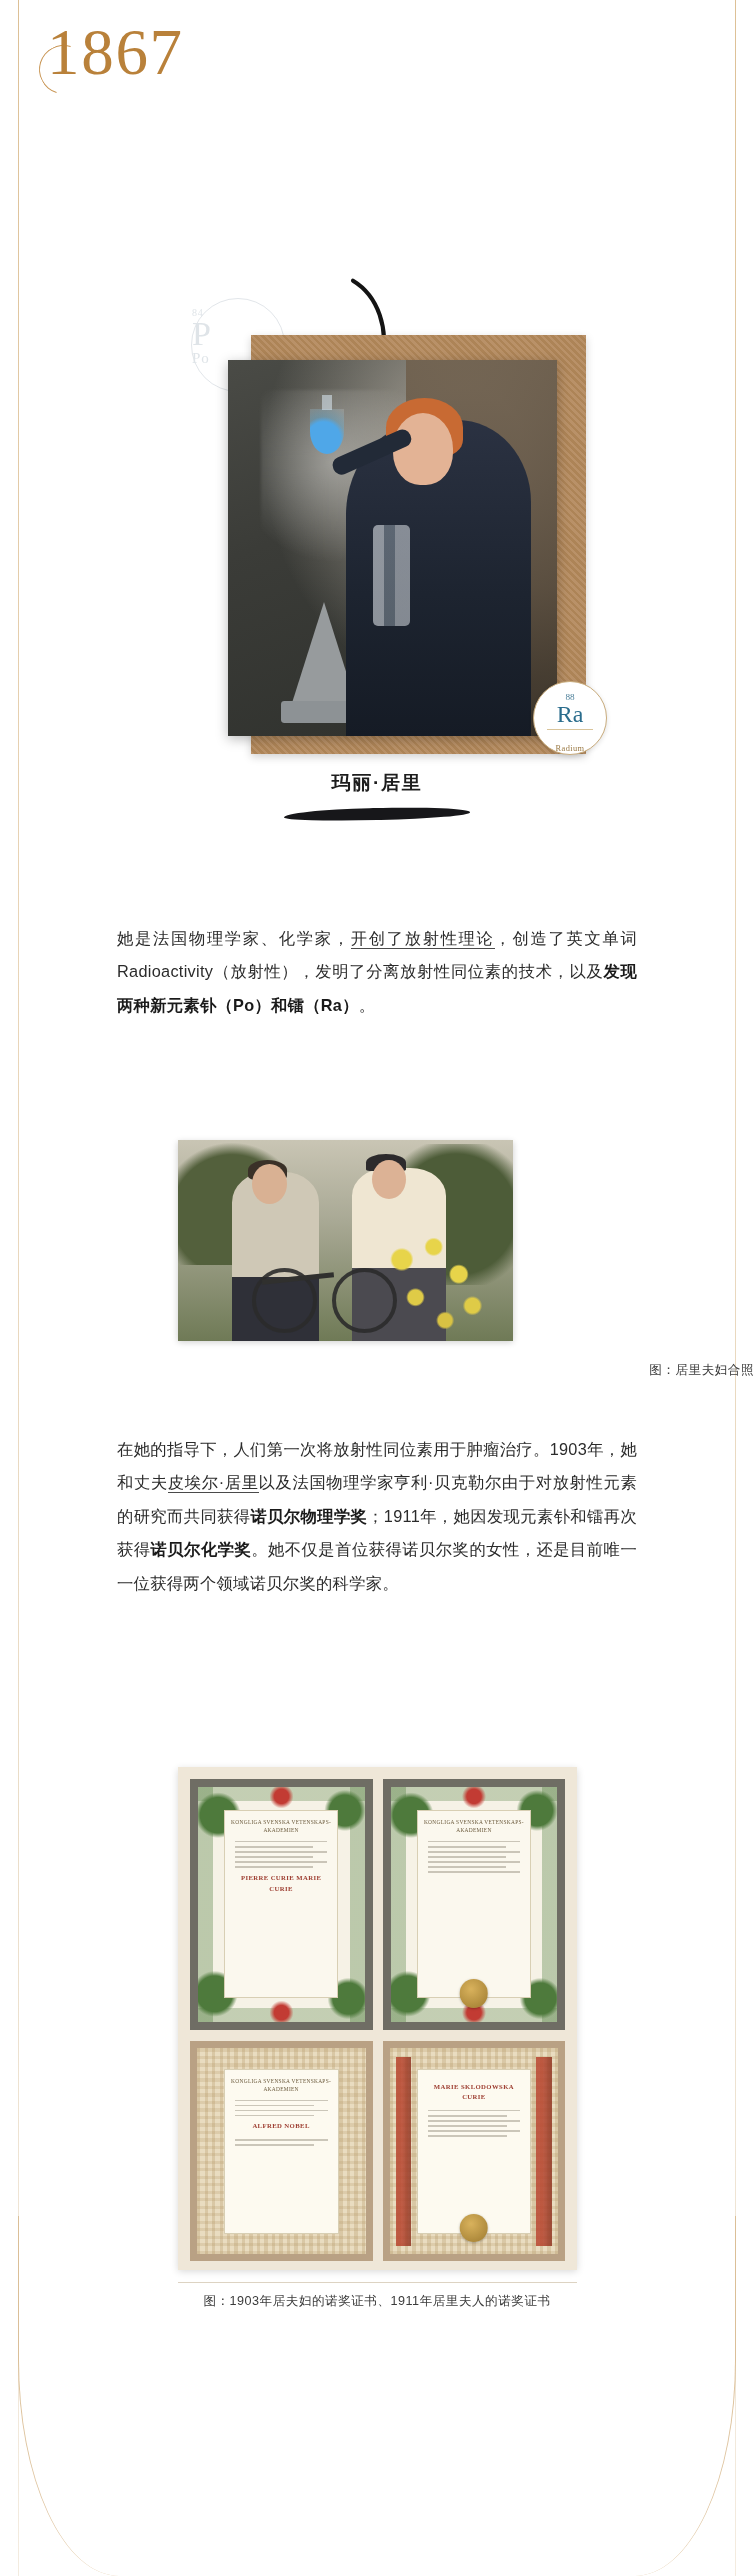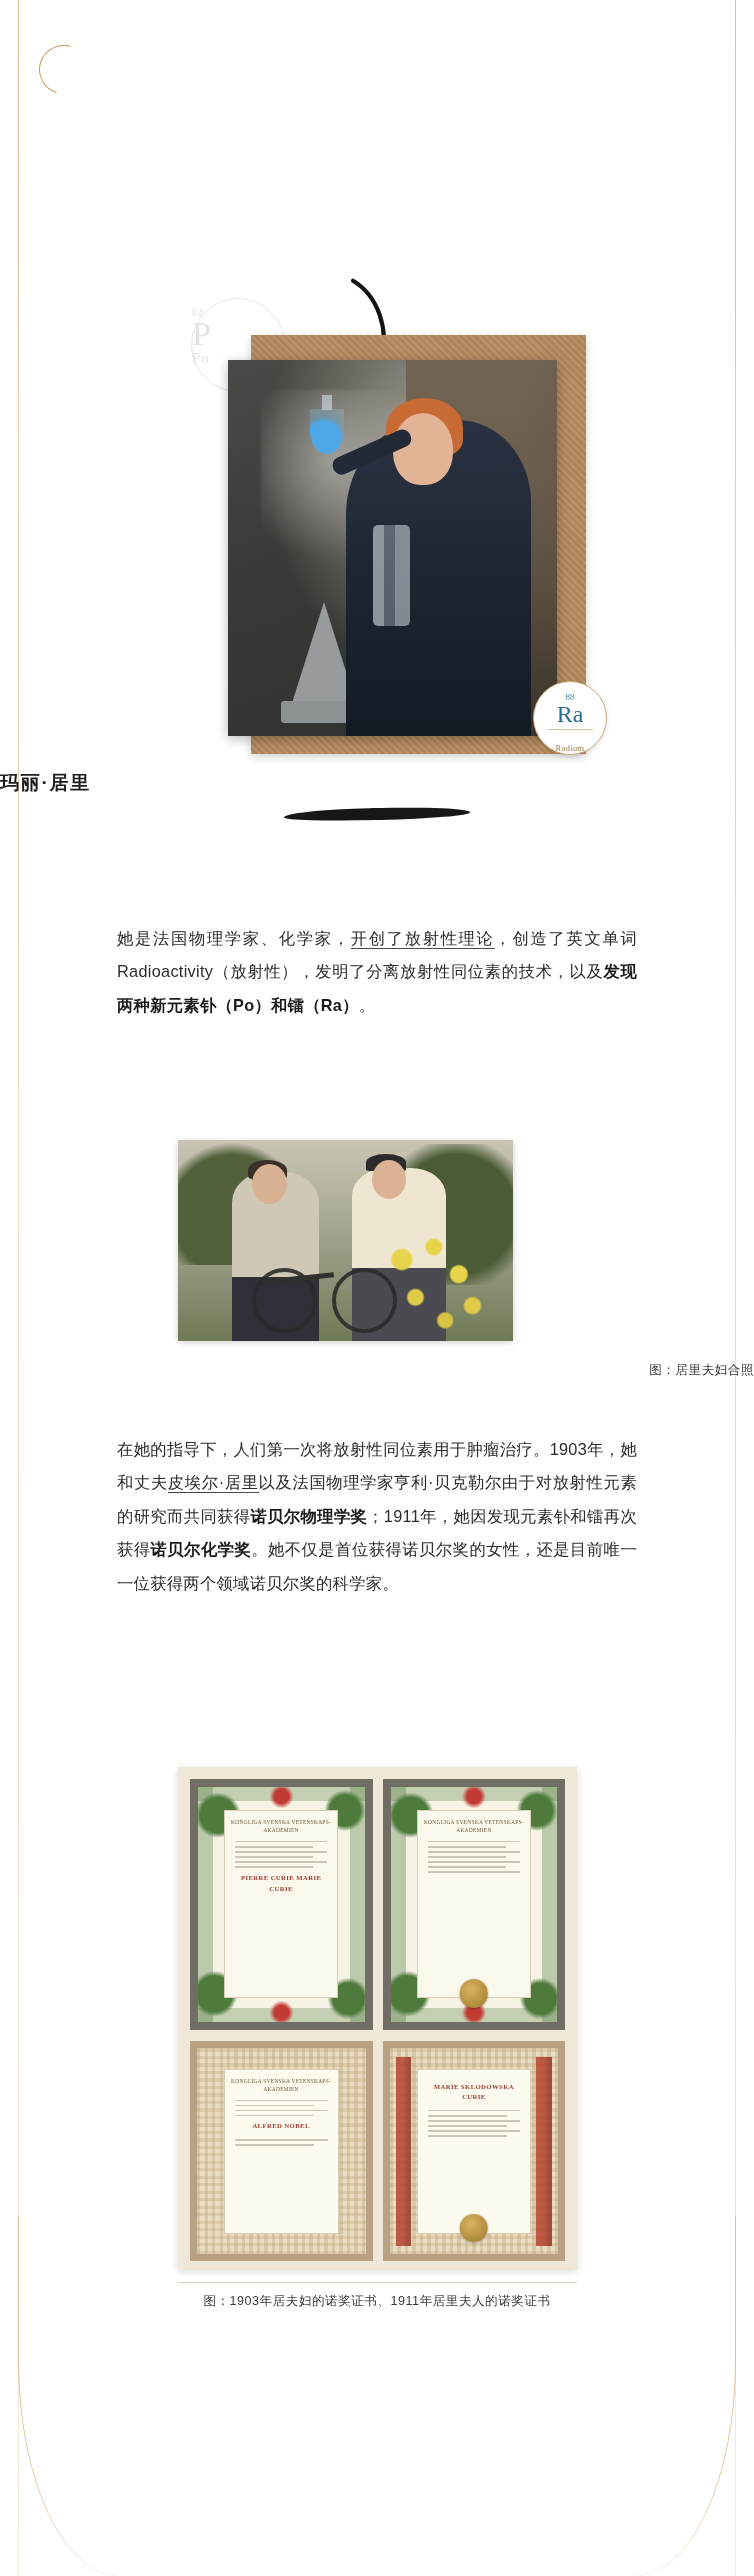--- a/index.html
+++ b/index.html
@@ -217,21 +217,21 @@
   }
   .ra-badge .sup { display: block; font-size: 9.2px; margin-top: 10px; color: #4c7f99; }
   .ra-badge .sym { display: block; font-size: 24px; line-height: 1; color: #2b6d8d; }
   .ra-badge .nm  { display: block; font-size: 8.4px; letter-spacing: 0.4px; color: #9b7a45; border-top: 0.8px solid #d9c49a; margin: 3.4px 13.4px 0; padding-top: 14px;}
 
   
   .names {
     position: absolute;
     left: 0; right: 0;
     top: 770px;
-    text-align: left;
+    text-align: center;
   }
   .name-cn {
     font-size: 19px;
     font-weight: bold;
     color: #1d1d1d;
     letter-spacing: 1.7px;
   }
   .name-en {
     font-size: 21px;
     font-weight: bold;
@@ -419,20 +419,23 @@
 </head>
 <body>
 
 <div class="edge-rule left"></div>
 <div class="edge-rule right"></div>
 <div class="edge-swoop left"></div>
 <div class="edge-swoop right"></div>
 
 <div class="header">
   <div class="year-arc"></div>
+  <div class="year-wrap">
+    <span class="year">1867</span>
+  </div>
 </div>
 
 <svg class="arrow" viewBox="0 0 60 130">
   <path d="M6 4 C 36 22, 50 62, 40 104" fill="none" stroke="#141414" stroke-width="5" stroke-linecap="round"></path>
   <path d="M28 92 L41 118 L52 90" fill="#141414"></path>
 </svg>
 
 <div class="ghost-badge">
   <span class="sup">84</span>
   <span class="sym">P</span>

